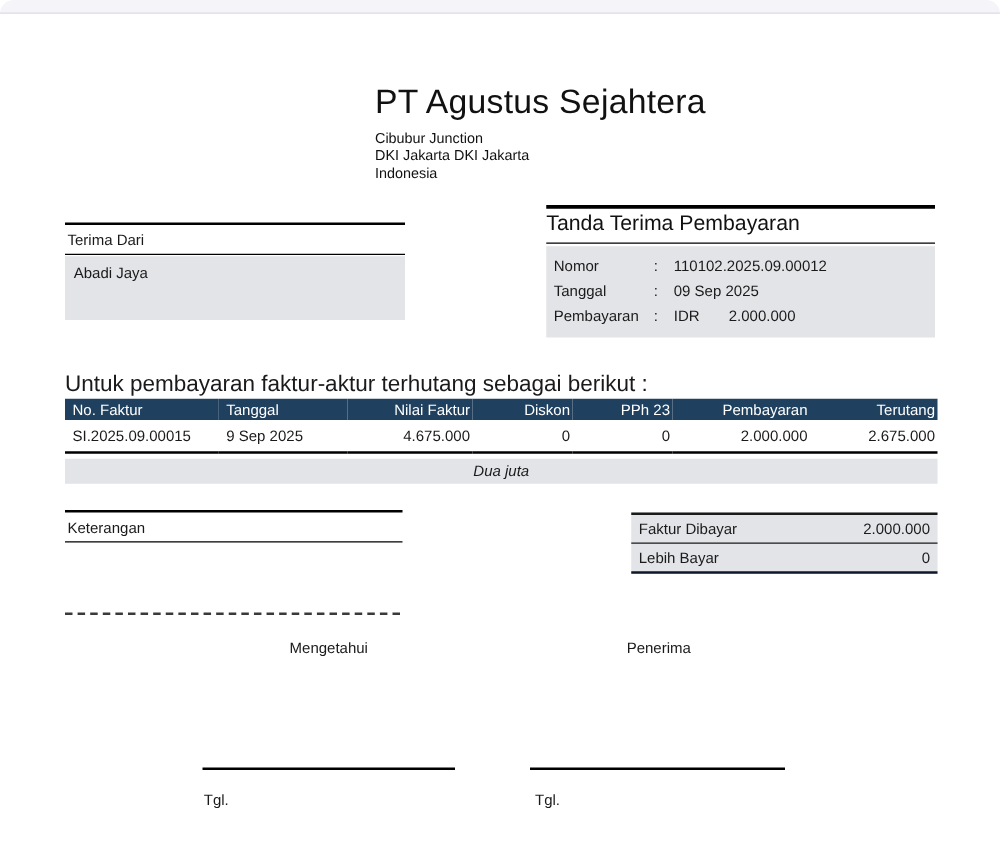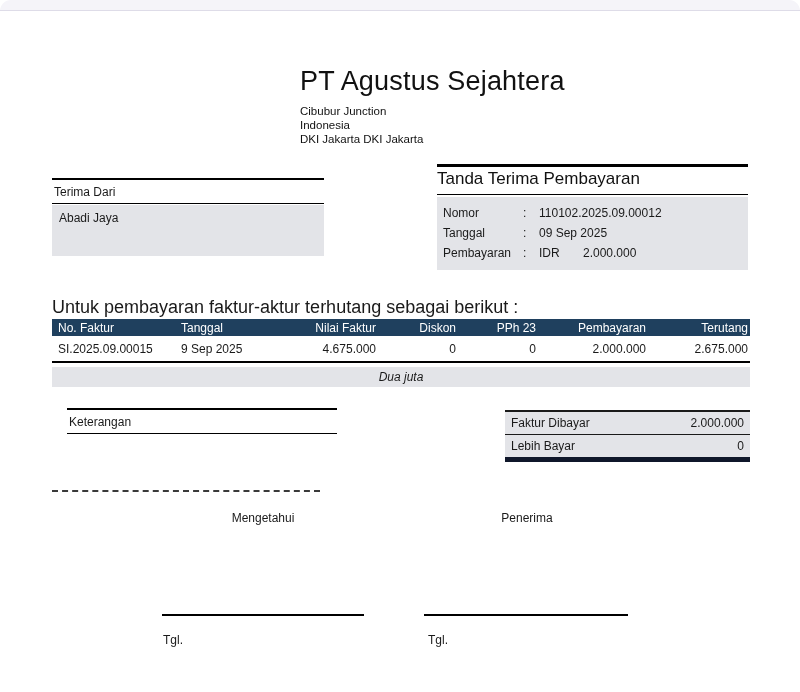--- a/index.html
+++ b/index.html
@@ -82,30 +82,30 @@
     margin-top: 4px;
     background: var(--box-bg, #e3e4e8);
     padding: 3px 6px 4px 6px;
     font-size: 12px;
     font-style: italic;
     height: 20px;
     text-align: center;
   }
 
   
-  .keterangan-block { position: absolute; left: 67px; top: 408px; width: 270px; }
+  .keterangan-block { position: absolute; left: 52px; top: 408px; width: 270px; }
   .keterangan-block .thick-line { border-top: 2px solid #000; }
   .keterangan-label { font-size: 12px; padding: 5px 2px 4px 2px; border-bottom: 1px solid #000; }
 
   
   .summary-box {
     position: absolute; left: 505px; top: 410px; width: 245px;
     background: var(--box-bg, #e3e4e8);
     border-top: 2px solid #1a1a1a;
-    border-bottom: 5px solid #0f172a;
+    border-bottom: 2px solid #0f172a;
     font-size: 12px;
   }
   .summary-row { display: flex; justify-content: space-between; padding: 4px 6px; }
   .summary-row.first { border-bottom: 1.5px solid #1a1a1a; }
 
   
   .dashed-line { position: absolute; left: 52px; top: 490px; width: 268px; border-top: 2px dashed #3a3a3a; }
   .sig-label { position: absolute; top: 511px; width: 140px; text-align: center; font-size: 12px; }
   .sig-label.left { left: 193px; }
   .sig-label.right { left: 457px; }
@@ -120,22 +120,22 @@
 <body>
 
 <div class="page">
 
   <div class="top-strip"></div>
 
   <div class="company-block">
     <div class="company-name">PT Agustus Sejahtera</div>
     <div class="company-address">
       <div>Cibubur Junction</div>
+      <div>DKI Jakarta DKI Jakarta</div>
       <div>Indonesia</div>
-      <div>DKI Jakarta DKI Jakarta</div>
     </div>
   </div>
 
   <div class="terima-block">
     <div class="thick-line"></div>
     <div class="terima-label">Terima Dari</div>
     <div class="payer-box">
       <span>Abadi Jaya</span>
     </div>
   </div>

